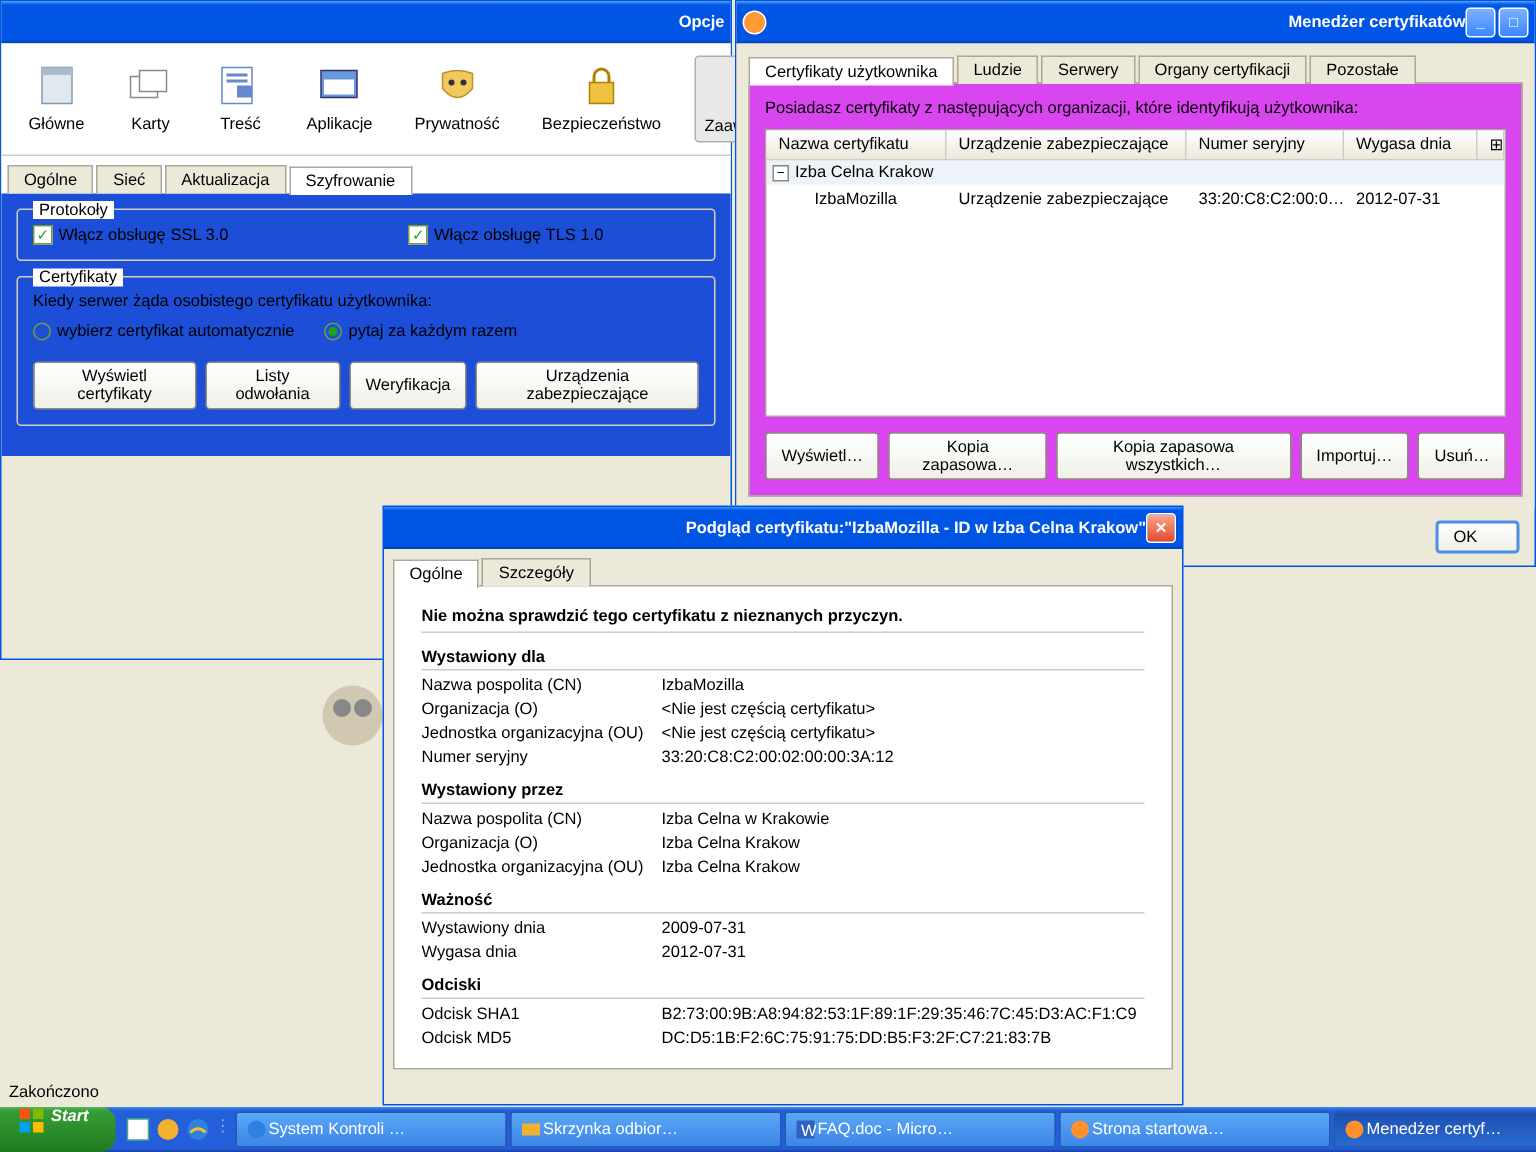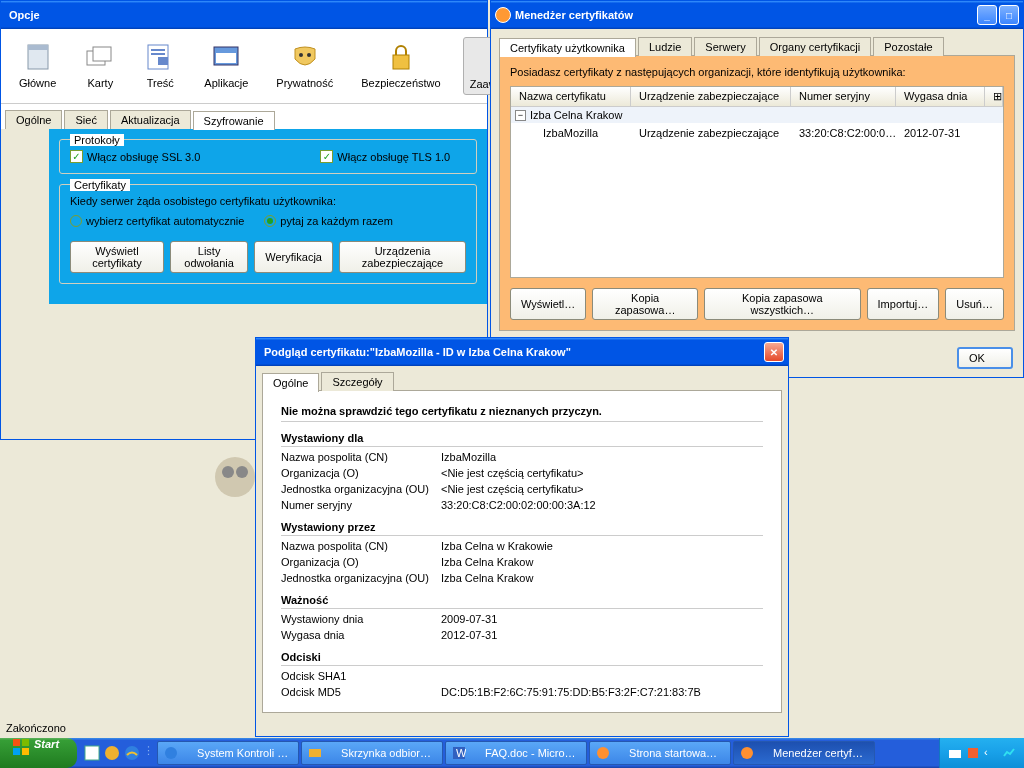--- a/index.html
+++ b/index.html
@@ -1,54 +1,54 @@
 <!DOCTYPE html>
 <html><head>
 <meta charset="utf-8">
 <style>
 * { box-sizing: border-box; margin: 0; padding: 0; font-family: Tahoma, sans-serif; font-size: 11px; }
 body { width: 1024px; height: 768px; background: #ece9d8; overflow: hidden; position: relative; }
 
 .window { position: absolute; background: #ece9d8; border: 1px solid #0055e5; }
 .titlebar { height: 28px; background: linear-gradient(to bottom, #3a95ff 0%, #0055e5 8%, #0055e5 92%, #003db0 100%); color: white; display: flex; align-items: center; padding: 0 4px; font-weight: bold; }
-.titlebar .title { flex: 1; padding-left: 4px; }
+.titlebar .title { flex: 1; padding-left: 4px; text-align: right; }
 .titlebar .icon-small { width: 16px; height: 16px; background: #ff9933; border-radius: 50%; border: 1px solid white; }
 .win-buttons { display: flex; gap: 2px; }
 .win-btn { width: 20px; height: 20px; background: linear-gradient(to bottom, #7eb1ff, #3c86ff); border: 1px solid white; border-radius: 3px; color: white; display: flex; align-items: center; justify-content: center; font-weight: bold; font-size: 10px; }
 .win-btn.close { background: linear-gradient(to bottom, #f7a992, #e5492a); }
 
 .window-body { background: #ece9d8; }
 
 
 .toolbar { background: white; display: flex; padding: 8px 12px; gap: 16px; border-bottom: 1px solid #ccc; }
 .tool-item { display: flex; flex-direction: column; align-items: center; gap: 4px; cursor: pointer; padding: 4px 6px; }
 .tool-item.selected { background: #e8e8e8; border: 1px solid #b0b0b0; border-radius: 3px; }
 .tool-icon { width: 32px; height: 32px; display: flex; align-items: center; justify-content: center; }
 
 .tabs { display: flex; background: white; padding: 4px 4px 0 4px; border-top: 2px solid white; }
 .tab { padding: 3px 10px; border: 1px solid #aca899; border-bottom: none; background: #ece9d8; margin-right: 2px; cursor: pointer; }
 .tab.active { background: white; position: relative; top: 1px; }
-.tab-body { background: #0ea5e9; padding: 10px; margin-left: 48px; }
+.tab-body { background: #1d4ed8; padding: 10px; }
 
 .fieldset { border: 1px solid #d0d0bf; padding: 8px 10px 10px 10px; margin-bottom: 10px; border-radius: 3px; }
 .fieldset-label { position: relative; top: -14px; background: white; padding: 0 4px; display: inline-block; }
 .fieldset-inner { margin-top: -10px; }
 
 .checkbox-row { display: flex; align-items: center; gap: 4px; }
 .checkbox { width: 13px; height: 13px; border: 1px solid #7a9e31; background: white; display: inline-flex; align-items: center; justify-content: center; color: #21a121; font-size: 10px; }
 .radio { width: 12px; height: 12px; border: 1px solid #7a9e31; border-radius: 50%; display: inline-flex; align-items: center; justify-content: center; }
 .radio.checked::after { content: ''; width: 6px; height: 6px; background: #21a121; border-radius: 50%; }
 
 .btn { background: linear-gradient(to bottom, #fff, #f0f0e8); border: 1px solid #8b8b7a; border-radius: 3px; padding: 3px 10px; cursor: pointer; }
 .btn-row { display: flex; gap: 6px; }
 
 
 .cert-mgr-body { padding: 8px; background: #ece9d8; }
 .cert-tabs { display: flex; margin-bottom: -1px; position: relative; z-index: 2; }
-.cert-panel { border: 1px solid #aca899; background: #fdba74; padding: 10px; }
+.cert-panel { border: 1px solid #aca899; background: #d946ef; padding: 10px; }
 .table { border: 1px solid #aca899; background: white; margin-top: 8px; }
 .th-row { display: flex; background: linear-gradient(to bottom, #fff, #ece9d8); border-bottom: 1px solid #ccc; }
 .th { padding: 3px 8px; border-right: 1px solid #ccc; }
 .tr { display: flex; padding: 2px 0; }
 .td { padding: 2px 8px; }
 .table-body { height: 170px; overflow: auto; }
 .group-row { background: #eef3fa; padding: 2px 4px; display: flex; align-items: center; }
 .expander { width: 11px; height: 11px; border: 1px solid #888; background: white; display: inline-flex; align-items: center; justify-content: center; font-size: 9px; margin-right: 4px; line-height: 9px; }
 
 .ok-btn { position: absolute; right: 10px; bottom: 8px; width: 56px; text-align: left; border: 2px solid #4a8fe8; }
@@ -59,21 +59,21 @@
 .section-h { font-weight: bold; margin-top: 10px; border-bottom: 1px solid #ccc; padding-bottom: 2px; }
 .kv-row { display: flex; margin-top: 4px; }
 .kv-key { width: 160px; }
 
 
 .taskbar { position: absolute; bottom: 0; left: 0; right: 0; height: 30px; background: linear-gradient(to bottom, #3a8fe8, #245edb 8%, #245edb 92%, #1941a5); display: flex; align-items: center; }
 .start { height: 30px; background: linear-gradient(to bottom, #5fb35f, #369e36 8%, #1f7b1f); color: white; font-weight: bold; font-style: italic; padding: 0 18px 0 12px; display: flex; align-items: flex-start; border-radius: 0 10px 10px 0; }
 .ql { display: flex; gap: 2px; padding: 0 6px; align-items: center; }
 .ql-icon { width: 18px; height: 18px; }
 .task-items { display: flex; gap: 2px; flex: 1; padding: 0 4px; }
-.task-item { height: 24px; background: linear-gradient(to bottom, #5aa7f7, #3c86e8); border: 1px solid #2558b0; border-radius: 2px; color: white; display: flex; align-items: center; padding: 0 6px; gap: 19px; width: 142px; overflow: hidden; }
+.task-item { height: 24px; background: linear-gradient(to bottom, #5aa7f7, #3c86e8); border: 1px solid #2558b0; border-radius: 2px; color: white; display: flex; align-items: center; padding: 0 6px; gap: 1px; width: 181px; overflow: hidden; }
 .task-item.active { background: linear-gradient(to bottom, #1d50b0, #2b6ad0); }
 .task-item .ti-icon { width: 14px; height: 14px; flex-shrink: 0; }
 .tray { background: linear-gradient(to bottom, #24b0f0, #18a0e8 50%, #0d8fd8); height: 30px; display: flex; align-items: center; padding: 0 8px; gap: 4px; color: white; border-left: 1px solid #1078c0; }
 .tray-icon { width: 14px; height: 14px; }
 
 .status-text { position: absolute; bottom: 34px; left: 6px; }
 
 svg { display: block; }
 </style>
 </head>
@@ -316,20 +316,21 @@
           <div class="kv-row">
             <div class="kv-key">Wygasa dnia</div>
             <div>2012-07-31</div>
           </div>
         </div>
 
       <div class="section-h">Odciski</div>
       <div id="fingerprints_rows">
           <div class="kv-row">
             <div class="kv-key">Odcisk SHA1</div>
+            <div>B2:73:00:9B:A8:94:82:53:1F:89:1F:29:35:46:7C:45:D3:AC:F1:C9</div>
           </div>
           <div class="kv-row">
             <div class="kv-key">Odcisk MD5</div>
             <div>DC:D5:1B:F2:6C:75:91:75:DD:B5:F3:2F:C7:21:83:7B</div>
           </div>
         </div>
     </div>
   </div>
 </div>
 

